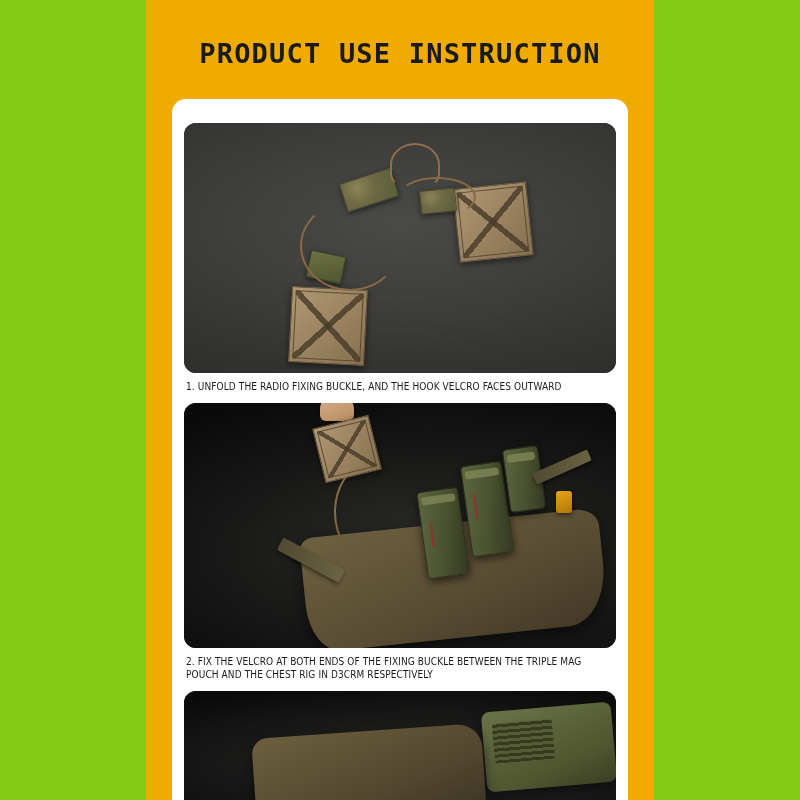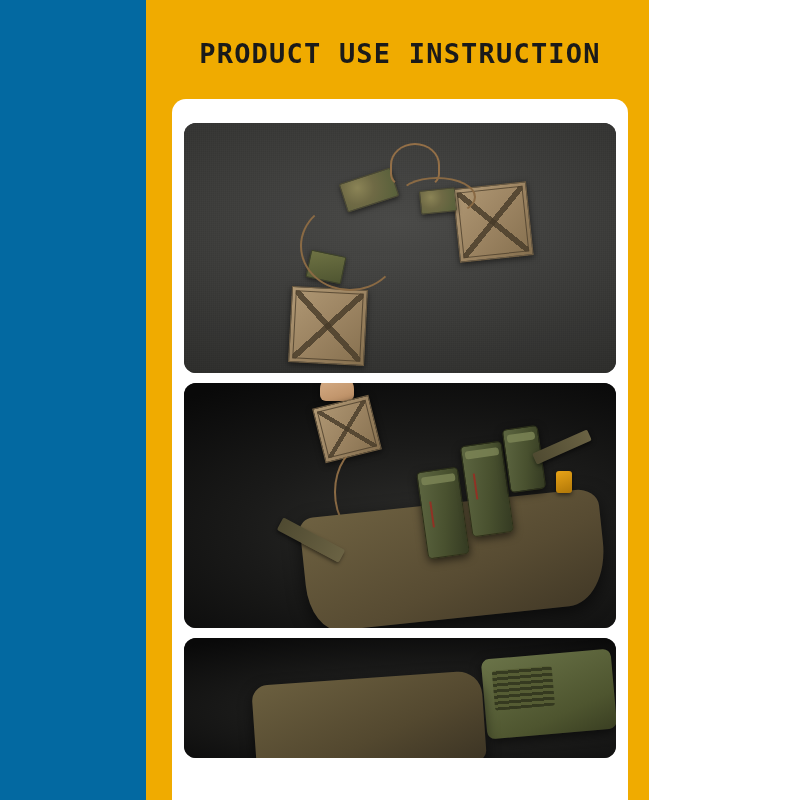--- a/index.html
+++ b/index.html
@@ -9,23 +9,23 @@
   }
   body {
     width: 800px;
     height: 800px;
     overflow: hidden;
     font-family: "Liberation Sans", sans-serif;
   }
 
   .page {
     position: relative;
-    width: 649px;
+    width: 800px;
     height: 800px;
-    background: #0369a1;
+    background: #84cc16;
     overflow: hidden;
   }
 
   
   .banner {
     position: absolute;
     left: 146px;
     top: 0;
     width: 508px;
     height: 800px;
@@ -271,20 +271,21 @@
       <div class="velcro-sq" style="left:106px; top:165px; width:74px; height:74px; transform: rotate(3deg);"></div>
 
       <div class="camo-tab" style="left:158px; top:52px; width:52px; height:28px; transform: rotate(-18deg);"></div>
       <div class="olive-tab" style="left:124px; top:130px; width:34px; height:26px; transform: rotate(12deg);"></div>
       <div class="camo-tab" style="left:236px; top:66px; width:34px; height:22px; transform: rotate(-6deg);"></div>
 
       <div class="cord" style="left:206px; top:20px; width:46px; height:40px; border-radius:50% 50% 30% 30%; border-color:#936f47; border-bottom-color:transparent;"></div>
       <div class="cord" style="left:116px; top:78px; width:96px; height:86px; border-color:#8a6a44; border-top-color:transparent; border-right-color:transparent;"></div>
       <div class="cord" style="left:214px; top:54px; width:74px; height:36px; border-color:#8a6a44; border-bottom-color:transparent; border-left-color:transparent;"></div>
     </div>
+    <p class="caption">1. UNFOLD THE RADIO FIXING BUCKLE, AND THE HOOK VELCRO FACES OUTWARD</p>
 
     <div class="photo p2">
       <div class="bg-black"></div>
 
       <div class="hand" style="left:136px; top:-8px;"></div>
       <div class="velcro-sq" style="left:134px; top:18px; width:56px; height:54px; transform: rotate(-14deg);"></div>
       <div class="cord" style="left:150px; top:62px; width:60px; height:90px; border-color:#8a6a44; border-top-color:transparent; border-right-color:transparent;"></div>
 
       <div class="rig-body"></div>
 
@@ -297,20 +298,21 @@
         <div class="mag-line" style="top:28px; height:26px;"></div>
       </div>
       <div class="mag" style="left:322px; top:44px; width:34px; height:62px; transform: rotate(-8deg);">
         <div class="mag-cap"></div>
       </div>
 
       <div class="strap" style="left:92px; top:150px; width:70px; height:14px; transform: rotate(28deg);"></div>
       <div class="strap" style="left:348px; top:58px; width:60px; height:12px; transform: rotate(-24deg);"></div>
       <div class="yellow-clip" style="left:372px; top:88px;"></div>
     </div>
+    <p class="caption">2. FIX THE VELCRO AT BOTH ENDS OF THE FIXING BUCKLE BETWEEN THE TRIPLE MAG POUCH AND THE CHEST RIG IN D3CRM RESPECTIVELY</p>
 
     <div class="photo p3">
       <div class="bg-black"></div>
       <div class="p3-radio">
         <div class="p3-radio-grill"></div>
       </div>
       <div class="p3-bag"></div>
     </div>
 
   </div>

